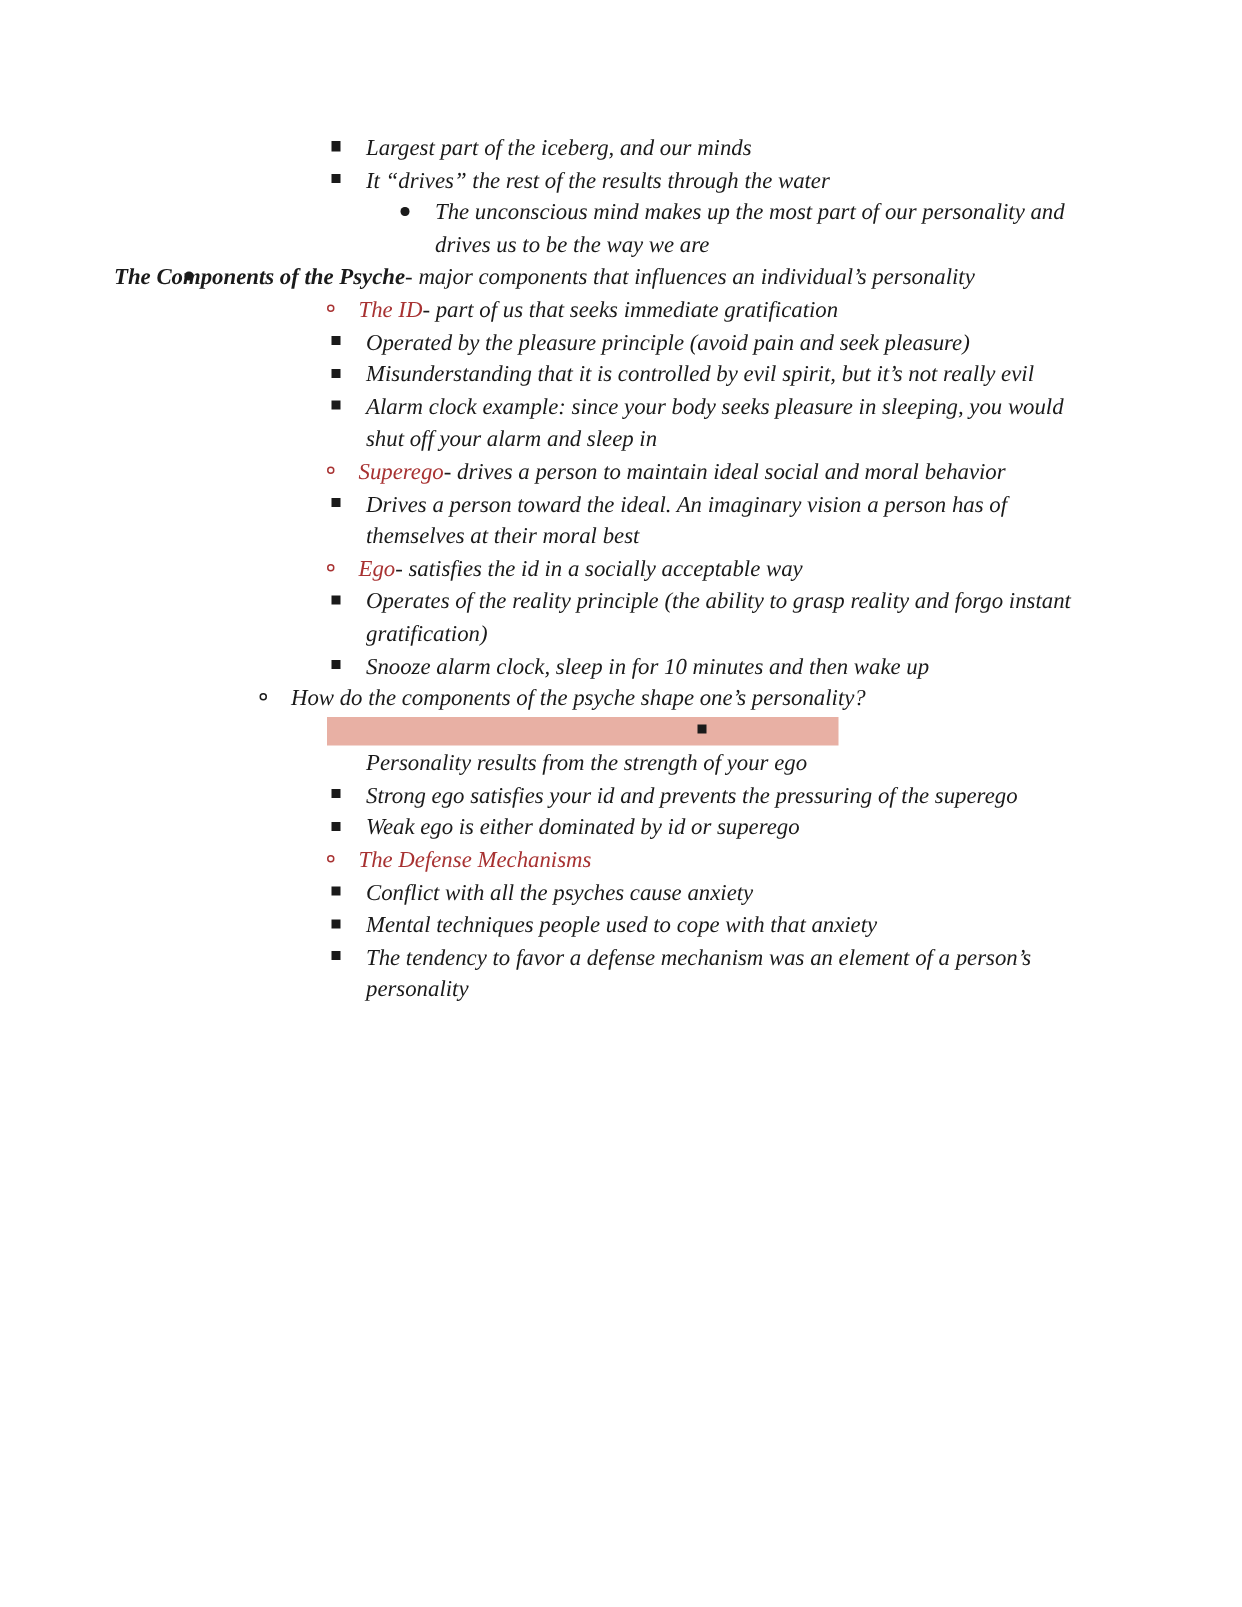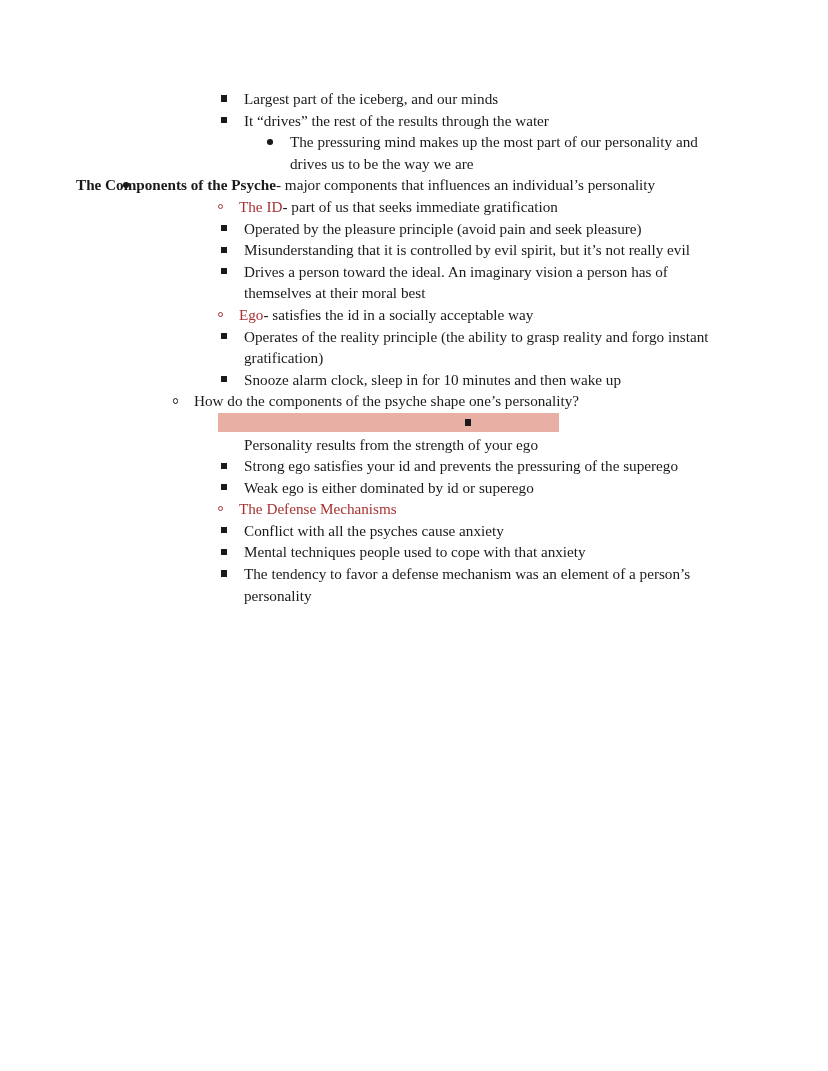--- a/index.html
+++ b/index.html
@@ -18,20 +18,21 @@
   }
 
   #page {
     position: absolute;
     left: 0;
     top: 0;
     width: 828px;
     height: 1071px;
     background: #ffffff;
     overflow: hidden;
+    font-style: italic;
   }
 
   
   .outline {
     position: absolute;
     left: 0;
     top: 88px;
     width: 828px;
   }
 
@@ -138,21 +139,21 @@
       </div>
       <div class="node lvl3">
         <div class="row">
           <span class="bullet dark"><span class="glyph-square"></span></span>
           <span class="text">It “drives” the rest of the results through the water</span>
         </div>
       </div>
       <div class="node lvl4">
         <div class="row">
           <span class="bullet dark"><span class="glyph-disc"></span></span>
-          <span class="text">The pressuring mind makes up the most part of our personality and drives us to be the way we are</span>
+          <span class="text">The unconscious mind makes up the most part of our personality and drives us to be the way we are</span>
         </div>
       </div>
       <div class="node lvl1">
         <div class="row">
           <span class="bullet dark"><span class="glyph-disc"></span></span>
           <span class="text"><span class="bold">The Components of the Psyche</span><span>- major components that influences an individual’s personality</span></span>
         </div>
       </div>
       <div class="node lvl2">
         <div class="row">
@@ -168,20 +169,27 @@
       </div>
       <div class="node lvl3">
         <div class="row">
           <span class="bullet dark"><span class="glyph-square"></span></span>
           <span class="text">Misunderstanding that it is controlled by evil spirit, but it’s not really evil</span>
         </div>
       </div>
       <div class="node lvl3">
         <div class="row">
           <span class="bullet dark"><span class="glyph-square"></span></span>
+          <span class="text">Alarm clock example: since your body seeks pleasure in sleeping, you would shut off your alarm and sleep in</span>
+        </div>
+      </div>
+      <div class="node lvl2">
+        <div class="row">
+          <span class="bullet red"><span class="glyph-circle"></span></span>
+          <span class="text"><span class="red">Superego</span><span>- drives a person to maintain ideal social and moral behavior</span></span>
         </div>
       </div>
       <div class="node lvl3">
         <div class="row">
           <span class="bullet dark"><span class="glyph-square"></span></span>
           <span class="text">Drives a person toward the ideal. An imaginary vision a person has of themselves at their moral best</span>
         </div>
       </div>
       <div class="node lvl2">
         <div class="row">

